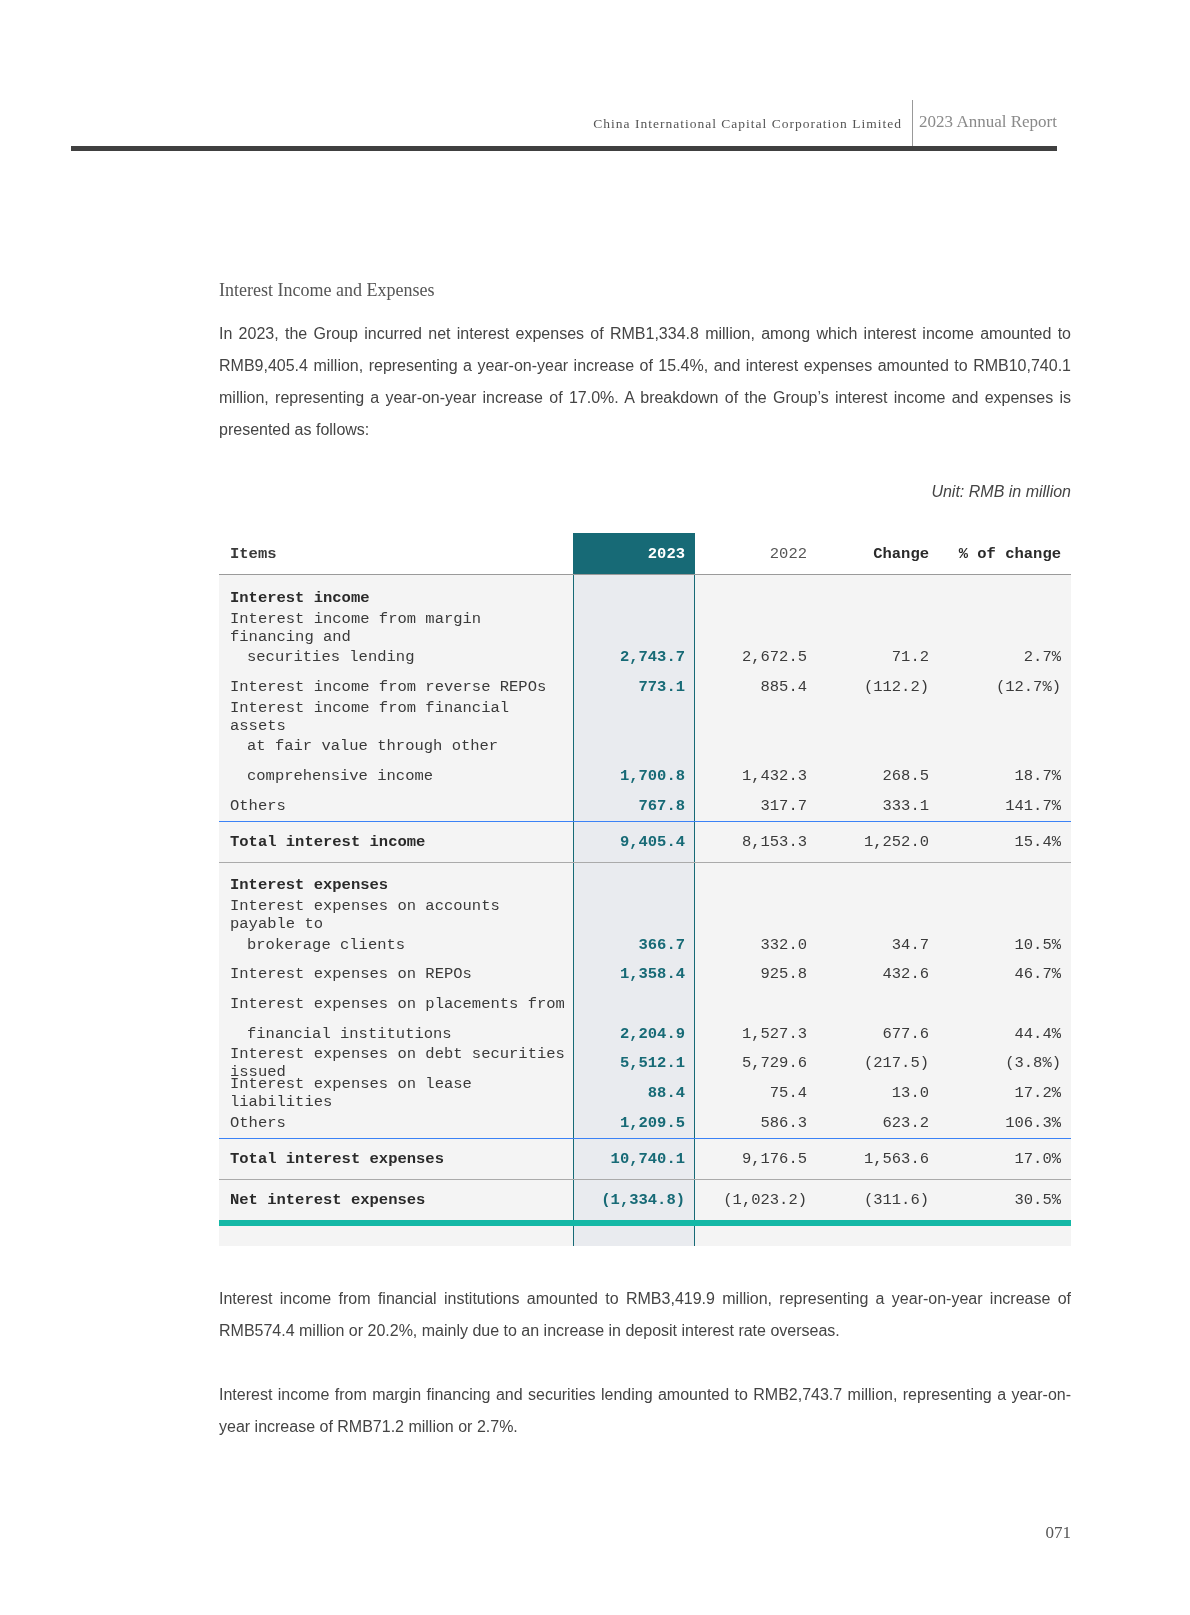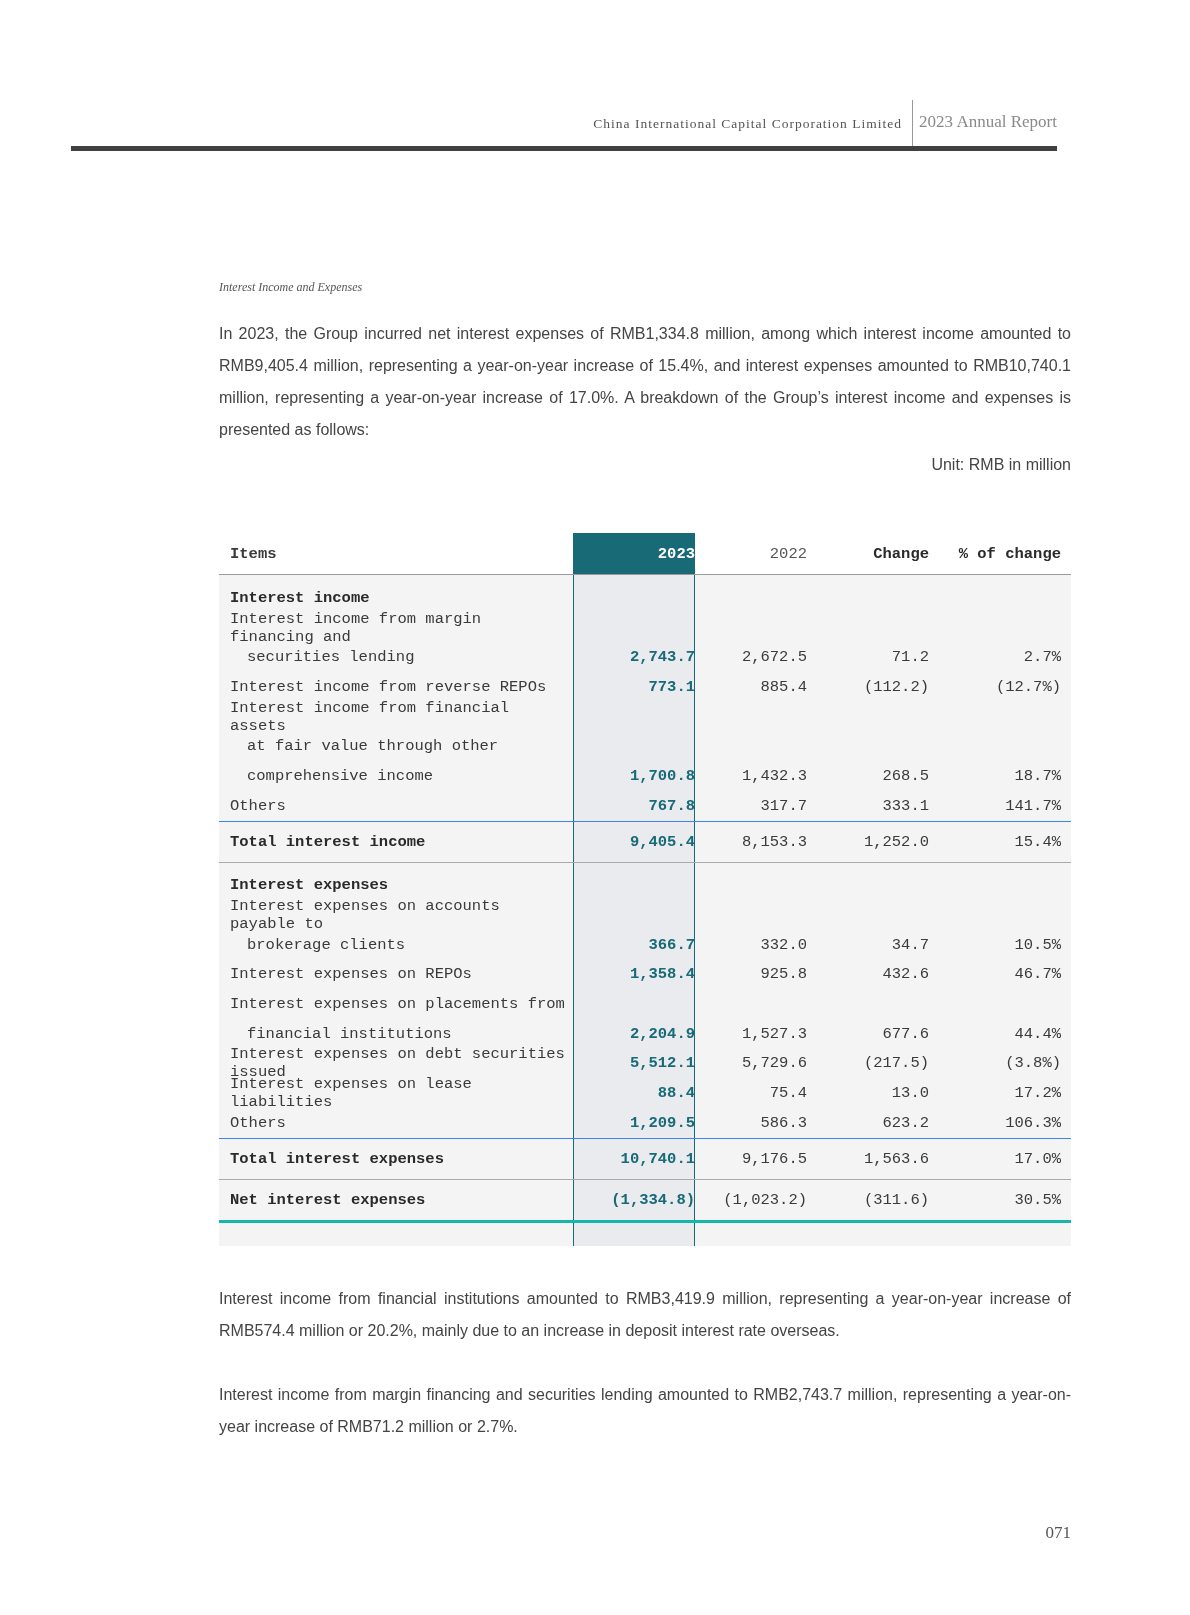--- a/index.html
+++ b/index.html
@@ -4,48 +4,48 @@
 <style>
   html, body { margin: 0; padding: 0; }
   body {
     width: 1190px; height: 1615px; background: #ffffff; position: relative;
     font-family: "Liberation Sans", sans-serif; color: #3a3a3a; overflow: hidden;
   }
   .header { position: absolute; top: 100px; left: 71px; width: 986px; height: 46px; border-bottom: 5px solid #404040; }
   .header .company { position: absolute; right: 155px; top: 16px; font-family: "Liberation Serif", serif; font-size: 13.5px; letter-spacing: 1px; color: #555; }
   .header .divider { position: absolute; right: 144px; top: 0; width: 1px; height: 46px; background: #999; }
   .header .report { position: absolute; right: 0; top: 12px; font-family: "Liberation Serif", serif; font-size: 17px; color: #8a8a8a; }
-  .section-title { position: absolute; top: 280px; left: 219px; font-family: "Liberation Serif", serif; font-style: italic; font-size: 12px; color: #555; }
+  .section-title { position: absolute; top: 280px; left: 219px; font-family: "Liberation Serif", serif; font-size: 18px; color: #555; }
   .para { position: absolute; left: 219px; width: 852px; font-size: 16px; line-height: 32px; text-align: justify; color: #444; font-weight: 300; }
   .p1 { top: 318px; }
   .p2 { top: 1283px; }
   .p3 { top: 1379px; }
-  .unit { position: absolute; top: 456px; right: 119px; font-size: 16px; color: #444; }
+  .unit { position: absolute; top: 483px; right: 119px; font-size: 16px; color: #444; font-style: italic; }
 
   .tbl { position: absolute; top: 533px; left: 219px; width: 852px; }
   .tbl .hl-col { position: absolute; left: 354px; width: 122px; top: 0; height: 713px; background: #e9ebef; border-left: 1px solid #176a76; border-right: 1px solid #176a76; box-sizing: border-box; }
   .tbl .hl-head { position: absolute; left: 354px; width: 122px; top: 0; height: 41px; background: #176a76; }
   .tbl .body-bg { position: absolute; left: 0; width: 852px; top: 41px; height: 672px; background: #f4f4f4; }
   .rows { position: relative; font-family: Liberation Mono, monospace; }
   .row { display: flex; align-items: center; height: 29.7px; font-size: 15.5px; }
   .row.head { height: 41px; border-bottom: 1px solid #9a9a9a; font-weight: bold; }
   .c-item { width: 354px; padding-left: 11px; box-sizing: border-box; }
-  .c-2023 { width: 122px; text-align: right; box-sizing: border-box; font-weight: bold; color: #176a76; }
+  .c-2023 { width: 122px; text-align: right; padding-right: 10px; box-sizing: border-box; font-weight: bold; color: #176a76; }
   .c-2022 { width: 122px; text-align: right; padding-right: 10px; box-sizing: border-box; font-weight: 300; }
   .c-chg { width: 122px; text-align: right; padding-right: 10px; box-sizing: border-box; font-weight: 300; }
   .c-pct { width: 132px; text-align: right; padding-right: 10px; box-sizing: border-box; font-weight: 300; }
   .row.head .c-2023 { color: #fff; }
   .row.head .c-2022 { font-weight: 300; color: #555; }
   .row.head .c-chg, .row.head .c-pct { font-weight: bold; color: #2a2a2a; }
   .row.section .c-item { font-weight: bold; color: #2a2a2a; }
   .row.sub .c-item { padding-left: 28px; }
   .row .c-item.normal { font-weight: 300; }
   .row.total { height: 40px; border-top: 1px solid #3b82f6; border-bottom: 1px solid #aaa; }
   .row.total .c-item { font-weight: bold; color: #2a2a2a; }
-  .row.net { height: 40px; border-bottom: 3px solid #14b8a6; }
+  .row.net { height: 40px; border-bottom: 6px solid #14b8a6; }
   .row.net .c-item { font-weight: bold; color: #2a2a2a; }
   .gap { height: 8px; }
   .pagenum { position: absolute; top: 1523px; right: 119px; font-family: "Liberation Serif", serif; font-size: 17px; color: #555; }
 </style>
 </head>
 <body>
 
 <div class="header">
   <span class="company">China International Capital Corporation Limited</span>
   <span class="divider"></span>

